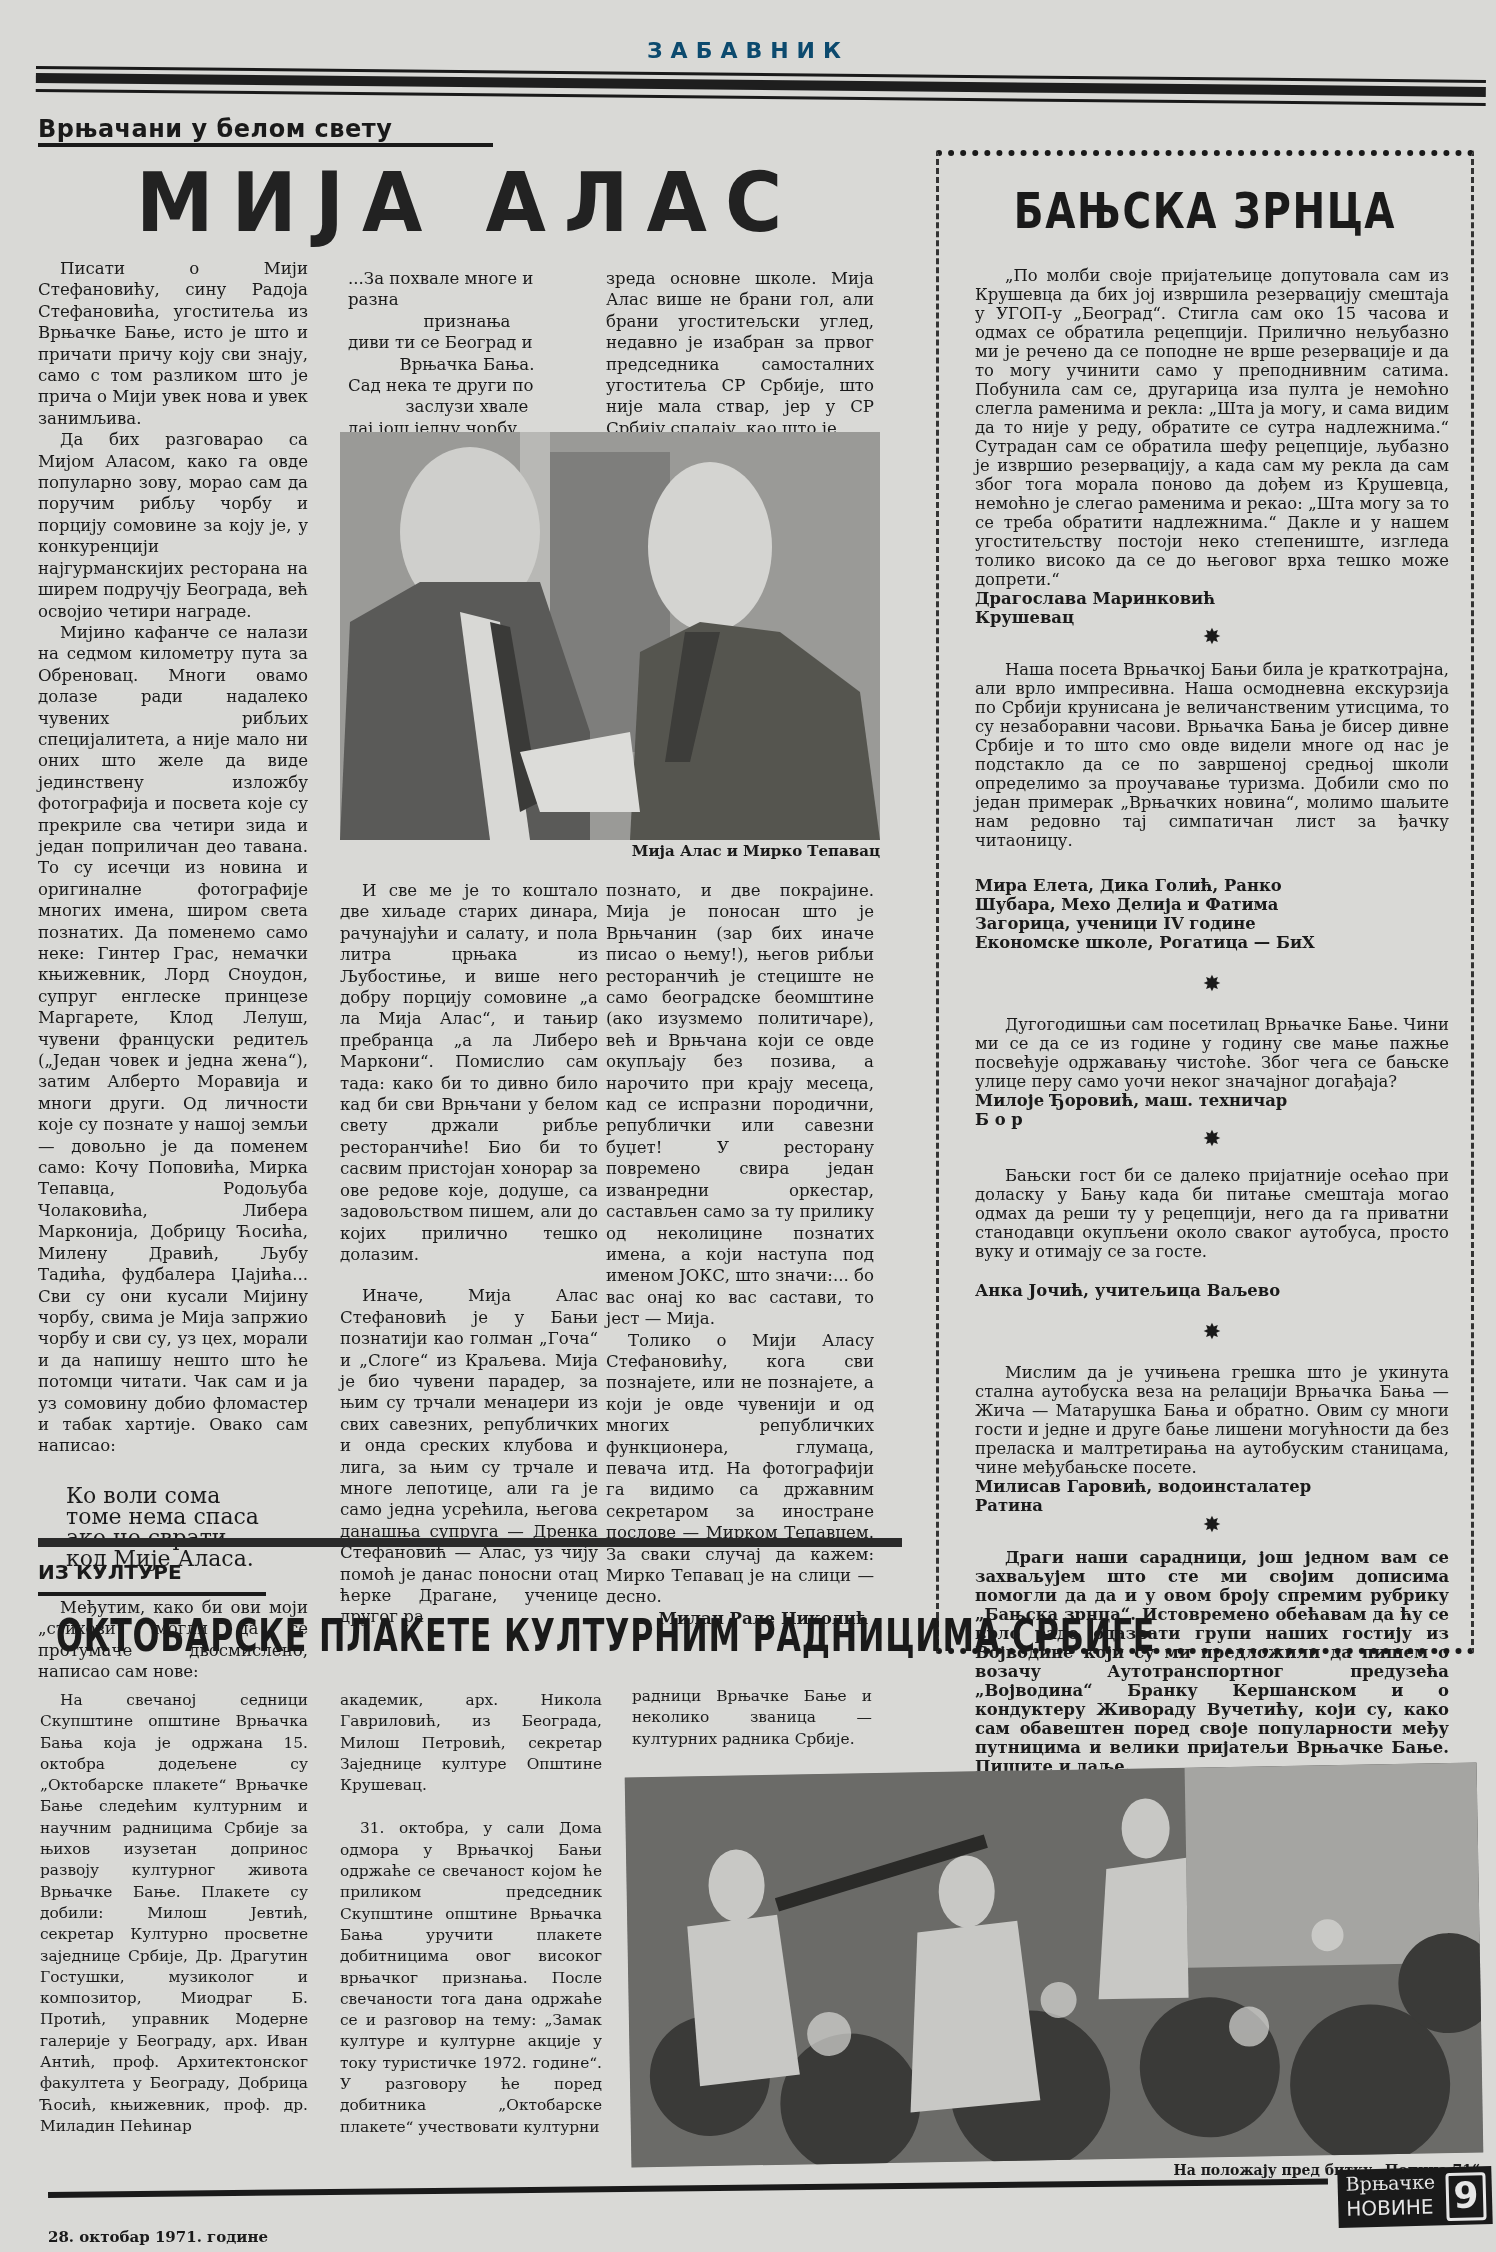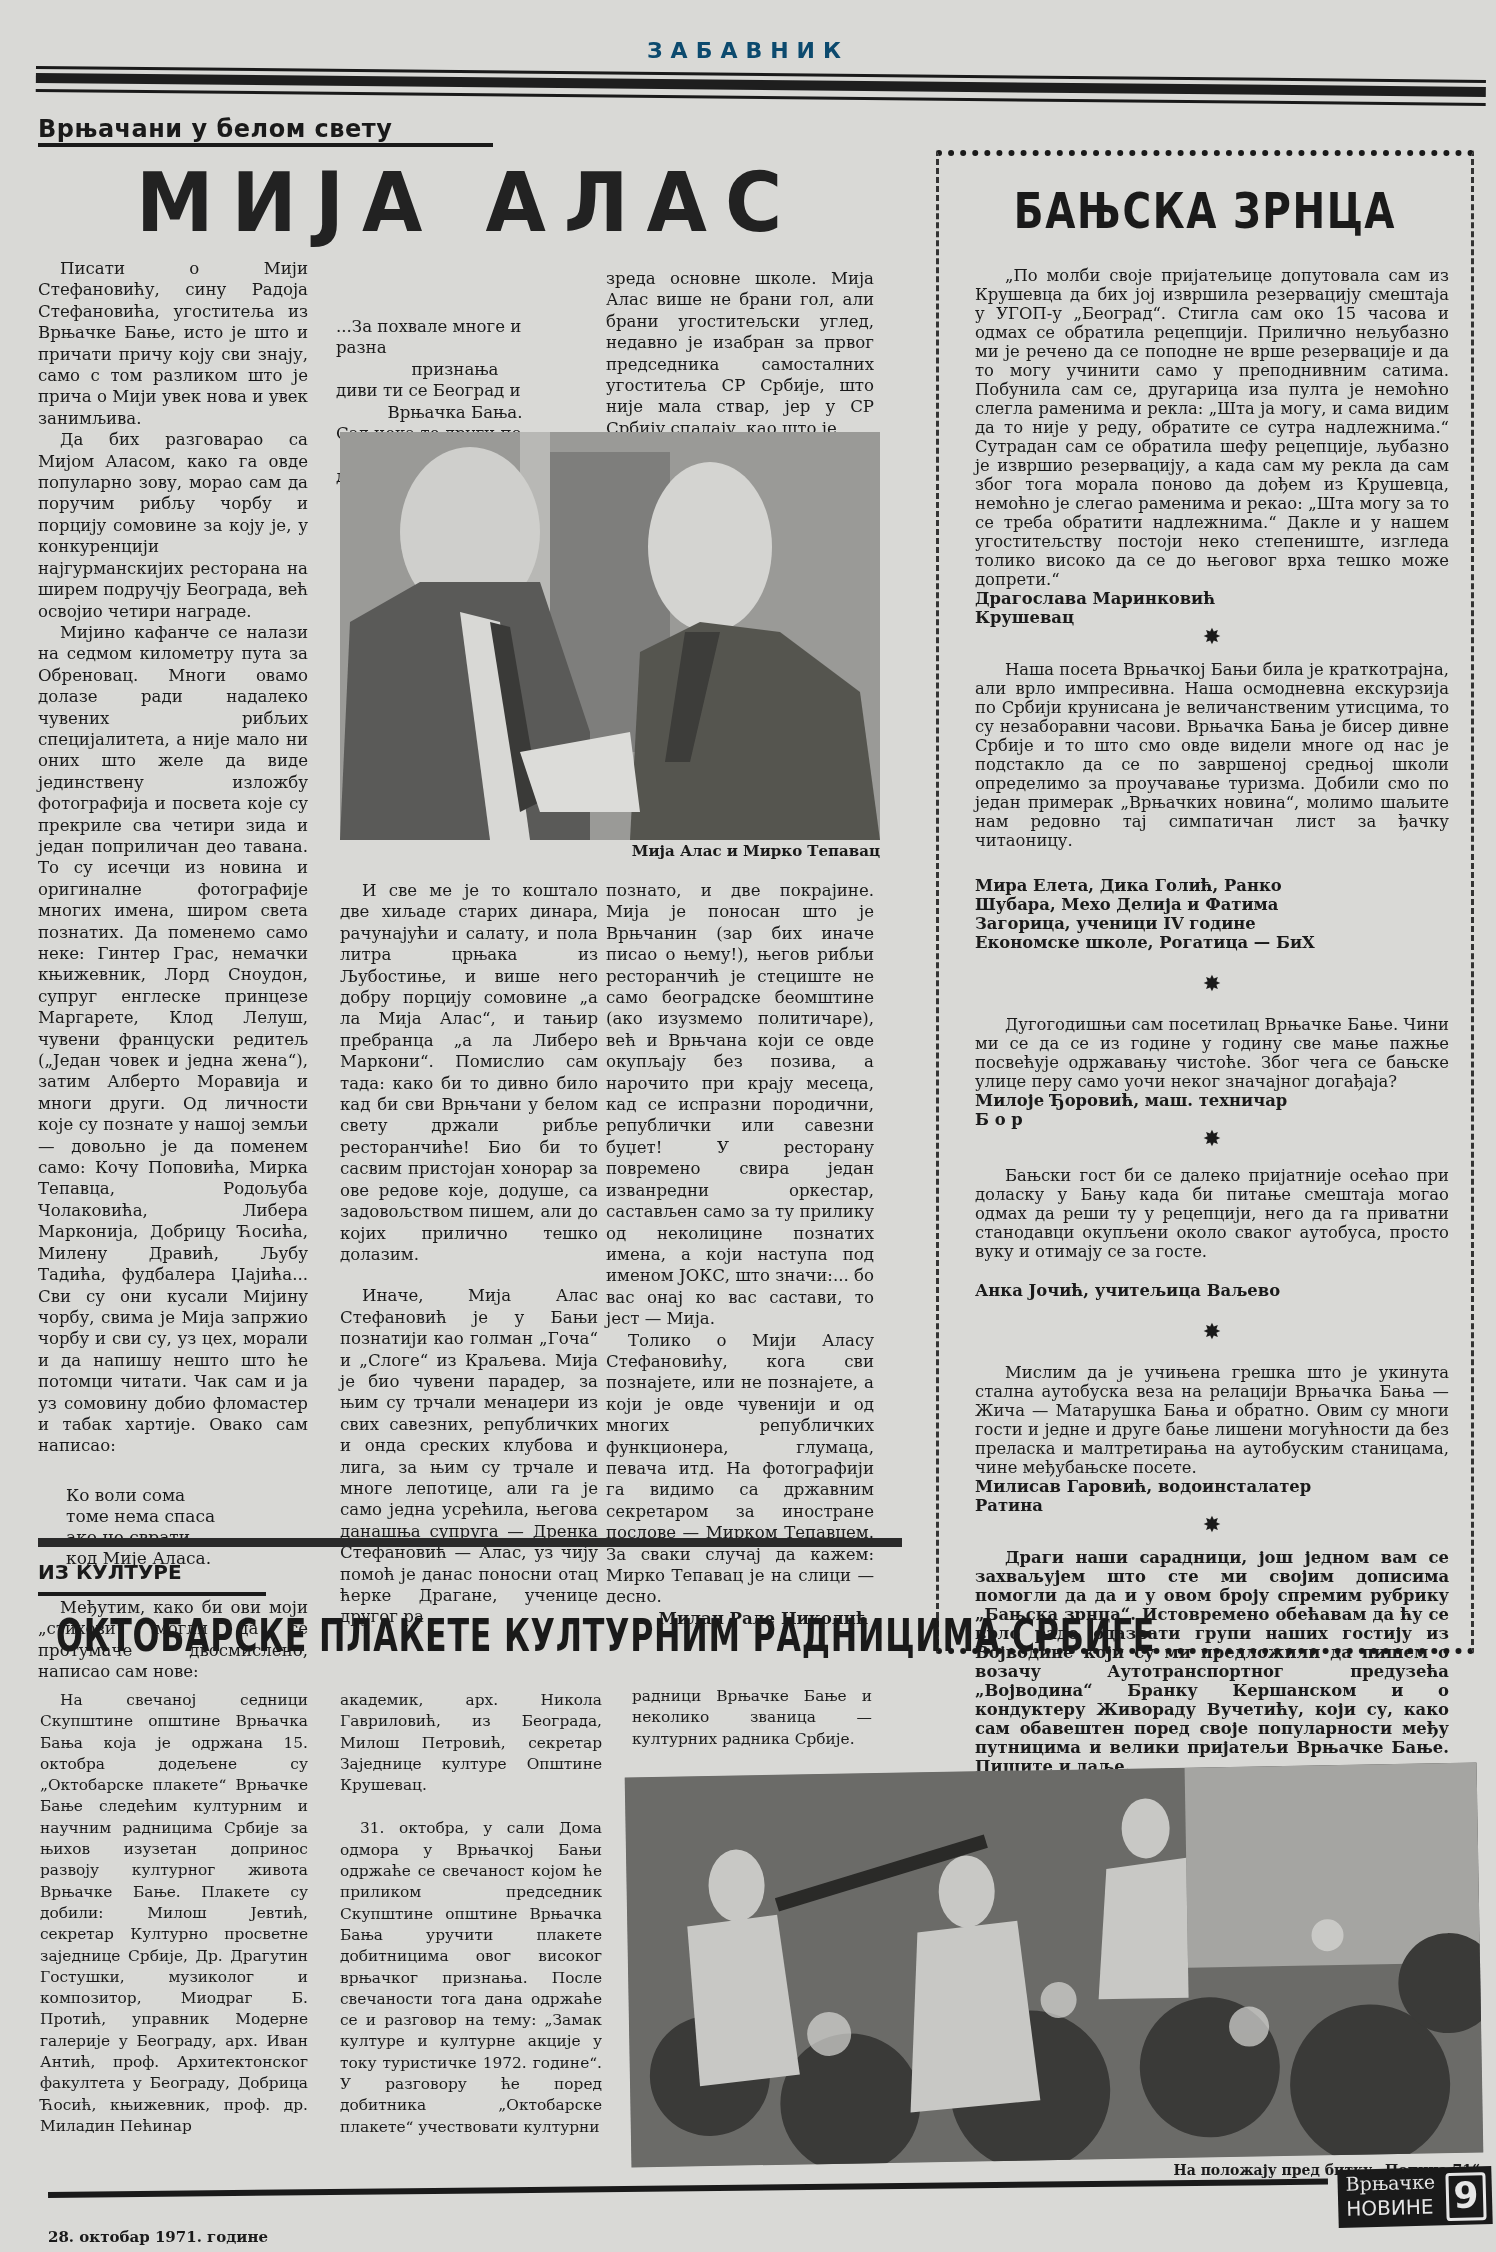--- a/index.html
+++ b/index.html
@@ -11,21 +11,21 @@
   .rule-band{left:36px;top:66px;width:1450px;height:20px;border-top:3px solid #1a1a1a;border-bottom:3px solid #1a1a1a;
              transform:rotate(0.55deg);transform-origin:left top;}
   .rule-band::after{content:"";position:absolute;left:0;top:4px;width:100%;height:10px;background:#1e1e1e;}
   .kicker{font-family:"DejaVu Sans","Liberation Sans",sans-serif;font-weight:bold;font-size:24px;letter-spacing:0.5px;}
   .kicker-line{height:4px;background:#1a1a1a;}
   .head-big{font-family:"DejaVu Sans","Liberation Sans",sans-serif;font-weight:bold;font-size:78px;letter-spacing:18px;
             color:#222;transform:scaleY(1.05);}
   .col{font-size:16.6px;line-height:21.4px;text-align:justify;}
   .col p{margin:0;text-indent:22px;}
   .col p.noindent{text-indent:0;}
-  .verse{margin:28px 0 28px 28px;font-size:17px;line-height:21px;text-indent:0;}
+  .verse{margin:28px 0 28px 28px;font-size:22px;line-height:21px;text-indent:0;}
   .verse div{text-indent:0;}
   .poem-top{font-size:16.6px;line-height:21.4px;}
   .poem-top .r{text-align:center;}
   .photo{background:#8a8a88;overflow:hidden;}
   .caption{font-size:15px;font-weight:bold;text-align:right;}
   .signature{font-weight:bold;text-align:right;}
   .box{left:936px;top:150px;width:532px;height:1492px;border-top:6px dotted #1a1a1a;border-bottom:6px dotted #1a1a1a;
        border-left:3px dashed #333;border-right:3px dashed #333;}
   .box-title{font-family:"DejaVu Sans","Liberation Sans",sans-serif;font-weight:bold;font-size:50px;letter-spacing:2px;
              text-align:center;transform:scaleX(0.78);}
@@ -63,21 +63,21 @@
   <p>Мијино кафанче се налази на седмом километру пута за Обреновац. Многи овамо долазе ради надалеко чувених рибљих специјалитета, а није мало ни оних што желе да виде јединствену изложбу фотографија и посвета које су прекриле сва четири зида и један поприличан део тавана. То су исечци из новина и оригиналне фотографије многих имена, широм света познатих. Да поменемо само неке: Гинтер Грас, немачки књижевник, Лорд Сноудон, супруг енглеске принцезе Маргарете, Клод Лелуш, чувени француски редитељ („Један човек и једна жена“), затим Алберто Моравија и многи други. Од личности које су познате у нашој земљи — довољно је да поменем само: Кочу Поповића, Мирка Тепавца, Родољуба Чолаковића, Либера Маркониja, Добрицу Ћосића, Милену Дравић, Љубу Тадића, фудбалера Џајића... Сви су они кусали Мијину чорбу, свима је Мија запржио чорбу и сви су, уз цех, морали и да напишу нешто што ће потомци читати. Чак сам и ја уз сомовину добио фломастер и табак хартије. Овако сам написао:</p>
   <div class="verse">
     <div>Ко воли сома</div>
     <div>томе нема спаса</div>
     <div>ако не сврати</div>
     <div>код Мије Аласа.</div>
   </div>
   <p>Међутим, како би ови моји „стихови“ могли да се протумаче двосмислено, написао сам нове:</p>
 </div>
 
-<div class="abs poem-top" style="left:336px;top:268px;width:238px;margin-top:48px;">
+<div class="abs poem-top" style="left:348px;top:268px;width:238px;">
   <div>...За похвале многе и разна</div>
   <div class="r">признања</div>
   <div>диви ти се Београд и</div>
   <div class="r">Врњачка Бања.</div>
   <div>Сад нека те други по</div>
   <div class="r">заслузи хвале</div>
   <div>дај још једну чорбу,</div>
   <div class="r">поздравља те Рале.</div>
 </div>
 

